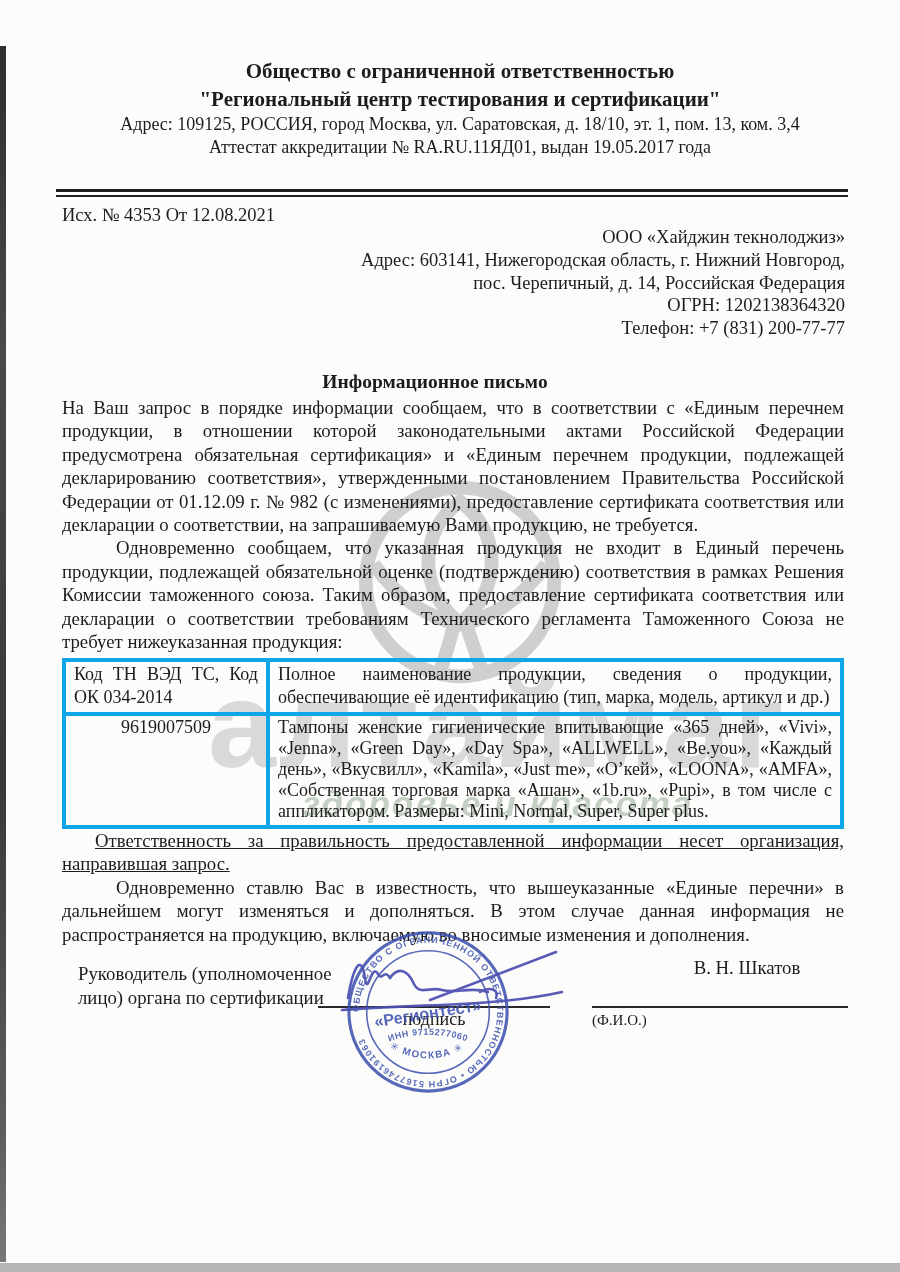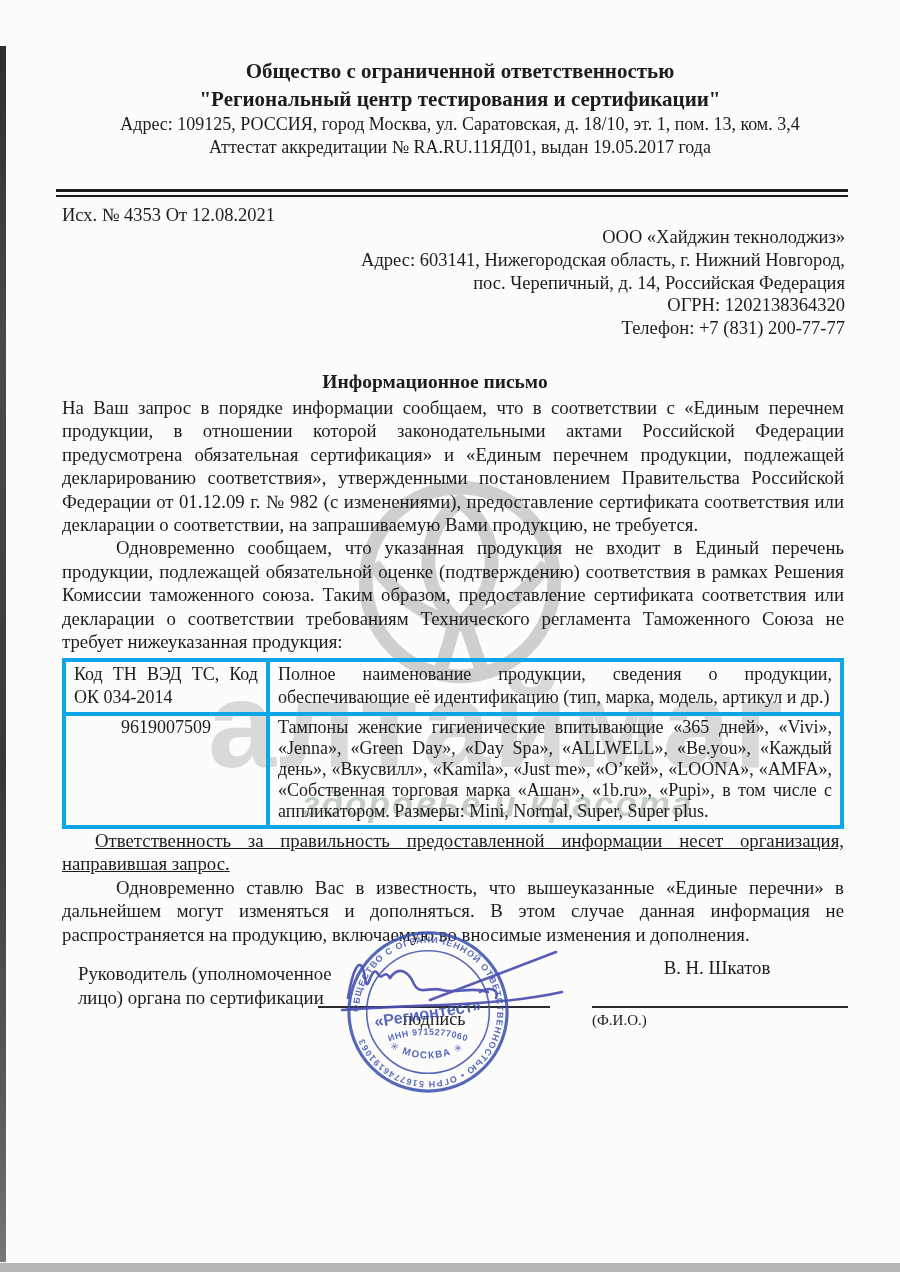--- a/index.html
+++ b/index.html
@@ -50,21 +50,21 @@
   .prod-table td{border:4px solid #0ea5e9;vertical-align:top;font-size:18px;padding:1px 8px 3px 8px;}
   .prod-table .c1{width:184px;line-height:23px;}
   .prod-table .c2{line-height:23px;}
   .prod-table .code{text-align:center;line-height:21px;}
   .prod-table .desc{line-height:20.9px;}
   .after-table{margin-top:21px;text-decoration:underline;}
   
   .sig-left{position:absolute;top:962px;left:78px;width:300px;font-size:18.8px;line-height:24px;}
   .sig-line-center{position:absolute;top:1006px;left:318px;width:232px;border-top:2px solid #2a2a2a;}
   .sig-caption-center{position:absolute;top:1009px;left:318px;width:232px;text-align:center;font-size:18px;}
-  .sig-name{position:absolute;top:957px;left:592px;width:250px;text-align:center;font-size:18.8px;}
+  .sig-name{position:absolute;top:957px;left:622px;width:250px;text-align:center;font-size:18.8px;}
   .sig-line-right{position:absolute;top:1006px;left:592px;width:256px;border-top:2px solid #2a2a2a;}
   .sig-caption-right{position:absolute;top:1012px;left:592px;width:256px;text-align:left;font-size:15px;}
   .stamp{position:absolute;top:928px;left:344px;width:168px;height:168px;z-index:2;opacity:.85;}
   .autograph{position:absolute;top:936px;left:330px;width:250px;height:92px;z-index:3;}
 </style>
 </head>
 <body>
 
 <div class="page">
 

